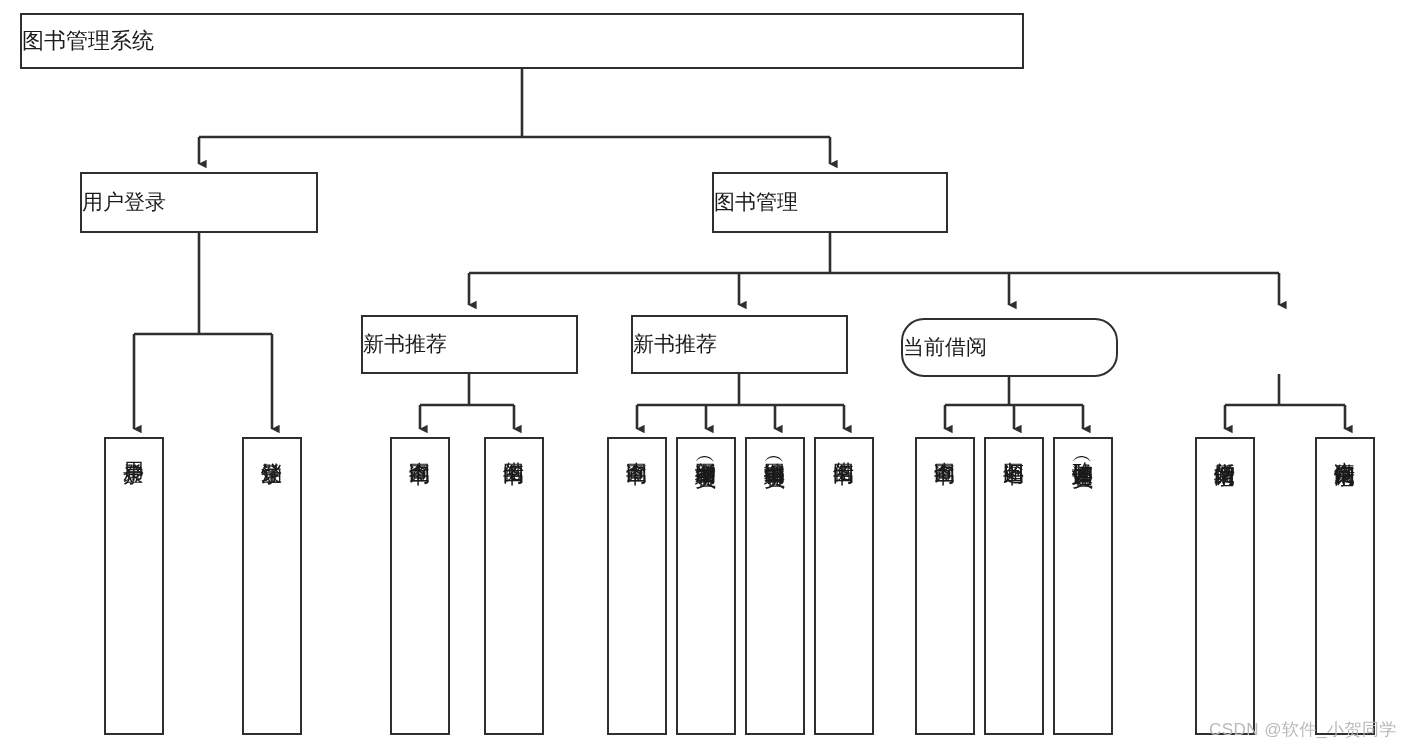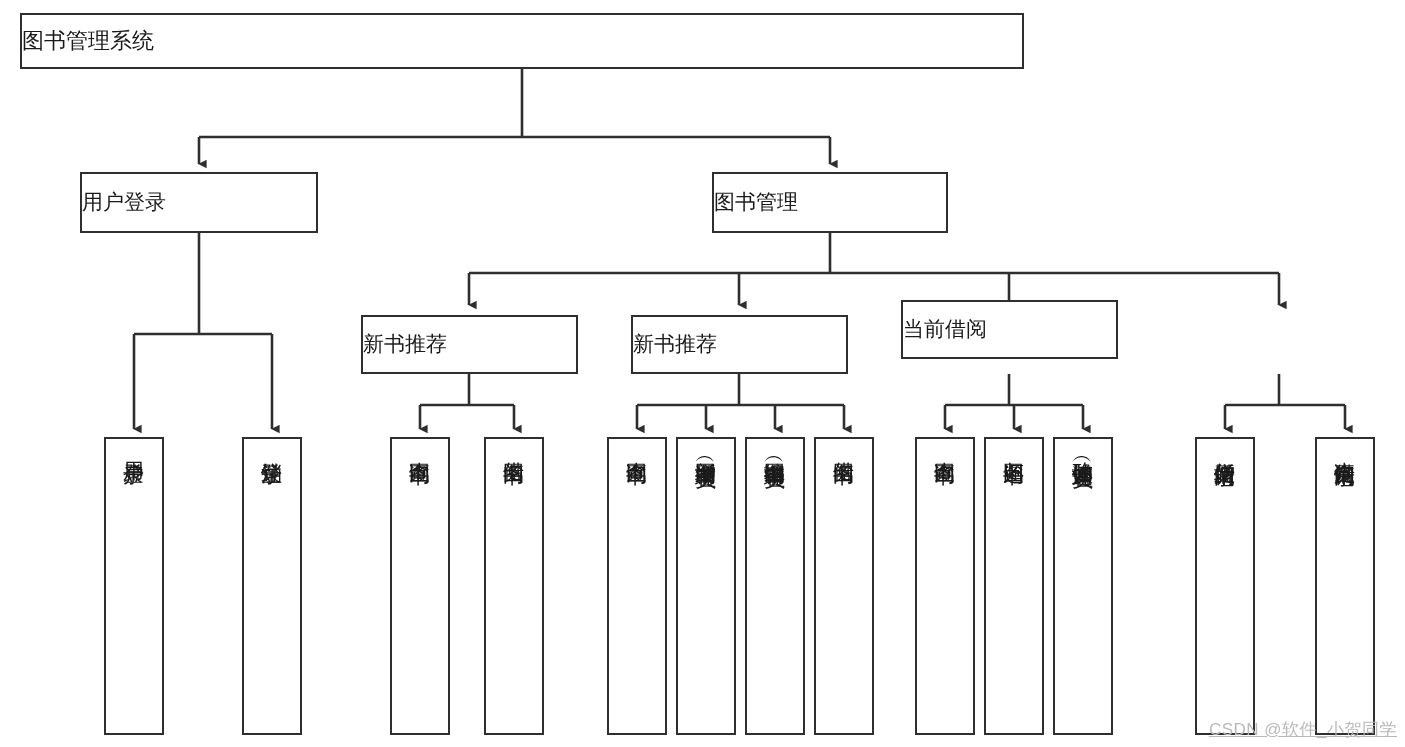--- a/index.html
+++ b/index.html
@@ -60,21 +60,20 @@
   }
   .watermark {
     position: absolute;
     right: 8px;
     bottom: 6px;
     font-size: 17px;
     color: #b9b9b9;
     white-space: nowrap;
     pointer-events: none;
     letter-spacing: 0.5px;
-    text-decoration: underline;
   }
 </style>
 </head>
 <body>
 
 <div id="diagram-root">
 
   <svg id="edge-layer" viewBox="0 0 1405 747" xmlns="http://www.w3.org/2000/svg">
     <defs>
       <marker id="arrowhead" markerWidth="9" markerHeight="9" refX="4.5" refY="7.6" orient="auto" markerUnits="userSpaceOnUse">
@@ -135,21 +134,21 @@
   <div class="node horizontal" style="left:712px; top:172px; width:236px; height:61px;">
     <span class="label">图书管理</span>
   </div>
 
   <div class="node horizontal" style="left:361px; top:315px; width:217px; height:59px;">
     <span class="label">新书推荐</span>
   </div>
   <div class="node horizontal" style="left:631px; top:315px; width:217px; height:59px;">
     <span class="label">新书推荐</span>
   </div>
-  <div class="node horizontal" style="left:901px; top:300px; width:217px; height:59px;">
+  <div class="node horizontal" style="left:901px; top:318px; width:217px; height:59px;border-radius:23px;">
     <span class="label">当前借阅</span>
   </div>
 
   <div class="node vertical" style="left:104px; top:437px; width:60px; height:298px;">
     <span class="label">用户登录</span>
   </div>
   <div class="node vertical" style="left:242px; top:437px; width:60px; height:298px;">
     <span class="label">注销登录</span>
   </div>
 

